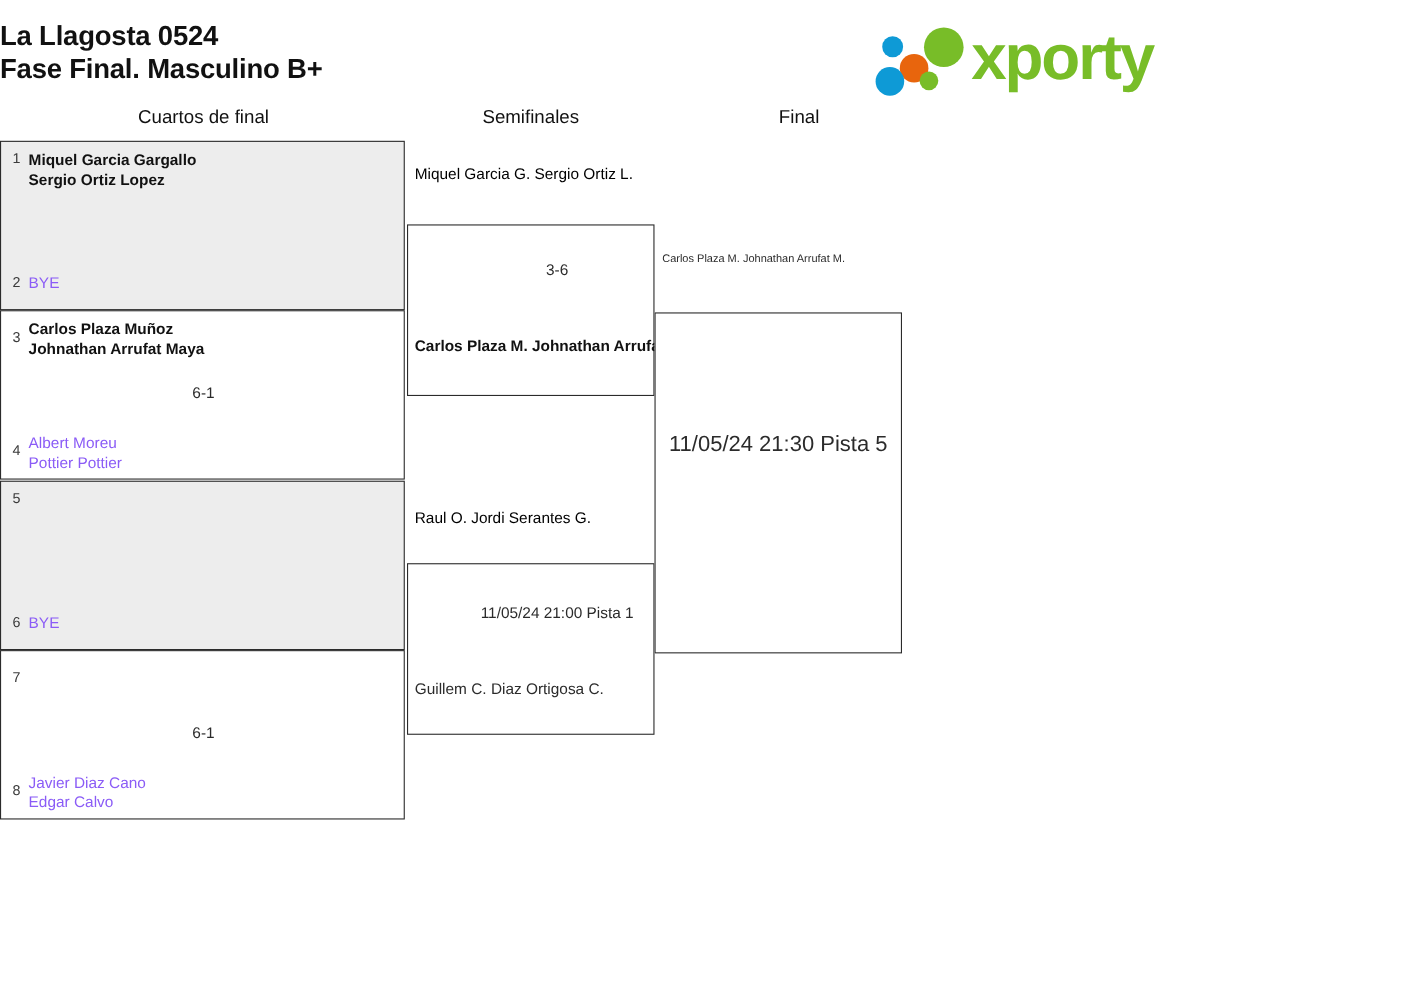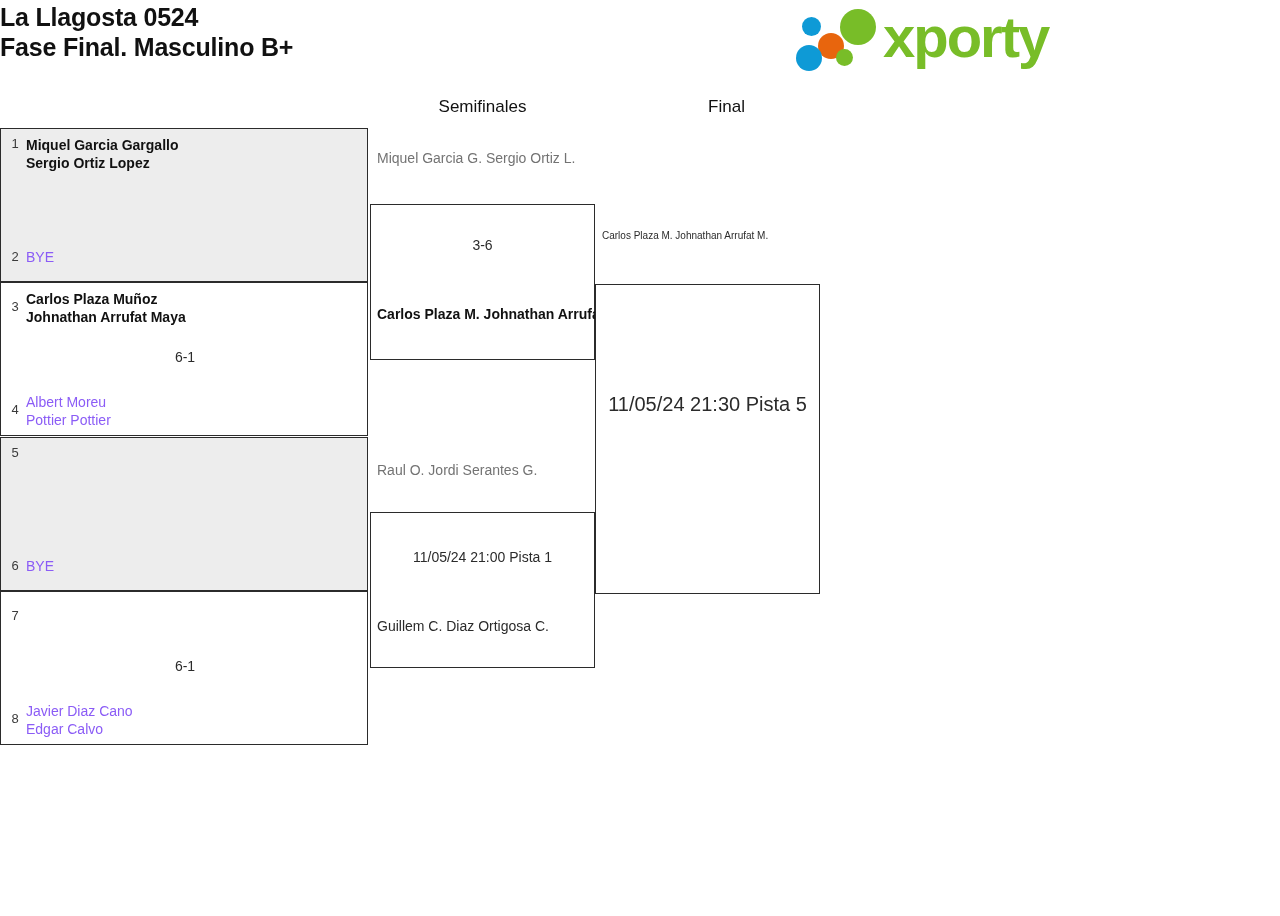--- a/index.html
+++ b/index.html
@@ -12,21 +12,21 @@
     height: 916px;
     font-family: "Liberation Sans", sans-serif;
     color: #1a1a1a;
     position: relative;
     overflow: hidden;
   }
 
   
   .header {
     position: absolute;
-    left: 0; top: 0;
+    left: 0; top: 16px;
     width: 1022px;
     height: 75px;
   }
   .title-block {
     position: absolute;
     left: 0; top: 2px;
     font-size: 25px;
     font-weight: 700;
     line-height: 30px;
     color: #111111;
@@ -139,21 +139,21 @@
     background: #ffffff;
   }
   .sf1 { top: 112px; height: 156px; }
   .sf2 { top: 420px; height: 156px; }
 
   .sf-name-top {
     position: absolute;
     left: 377px;
     font-size: 14px;
     line-height: 18px;
-    color: #737373;
+    color: #000000;
     white-space: nowrap;
   }
   .sf-name-bot {
     position: absolute;
     left: 377px;
     font-size: 14px;
     line-height: 18px;
     color: #2b2b2b;
     white-space: nowrap;
   }
@@ -162,20 +162,21 @@
   .sfn1-bot { top: 213px; }
   .sfn2-top { top: 369px; }
   .sfn2-bot { top: 525px; }
 
   .sf-score {
     position: absolute;
     left: 370px; width: 225px;
     text-align: center;
     font-size: 14px;
     color: #2b2b2b;
+    padding-left: 24px;
   }
   .sfs1 { top: 145px; }
   .sfs2 { top: 457px; }
 
   
   .f-box {
     position: absolute;
     left: 595px;
     top: 192px;
     width: 225px;
@@ -221,20 +222,21 @@
       <span class="dot dot-blue-bottom"></span>
       <span class="dot dot-green-small"></span>
     </div>
     <div class="logo-word">xporty</div>
   </div>
 
 </div>
 
 <div class="bracket">
 
+  <div class="round-header rh-qf">Cuartos de final</div>
   <div class="round-header rh-sf">Semifinales</div>
   <div class="round-header rh-f">Final</div>
 
   <div class="qf-box shaded qf1">
     <span class="seed qf-top-seed single">1</span>
     <span class="team win qf-top-team">
       <span class="ln">Miquel Garcia Gargallo</span>
       <span class="ln">Sergio Ortiz Lopez</span>
     </span>
     <span class="seed qf-bot-seed single">2</span>

